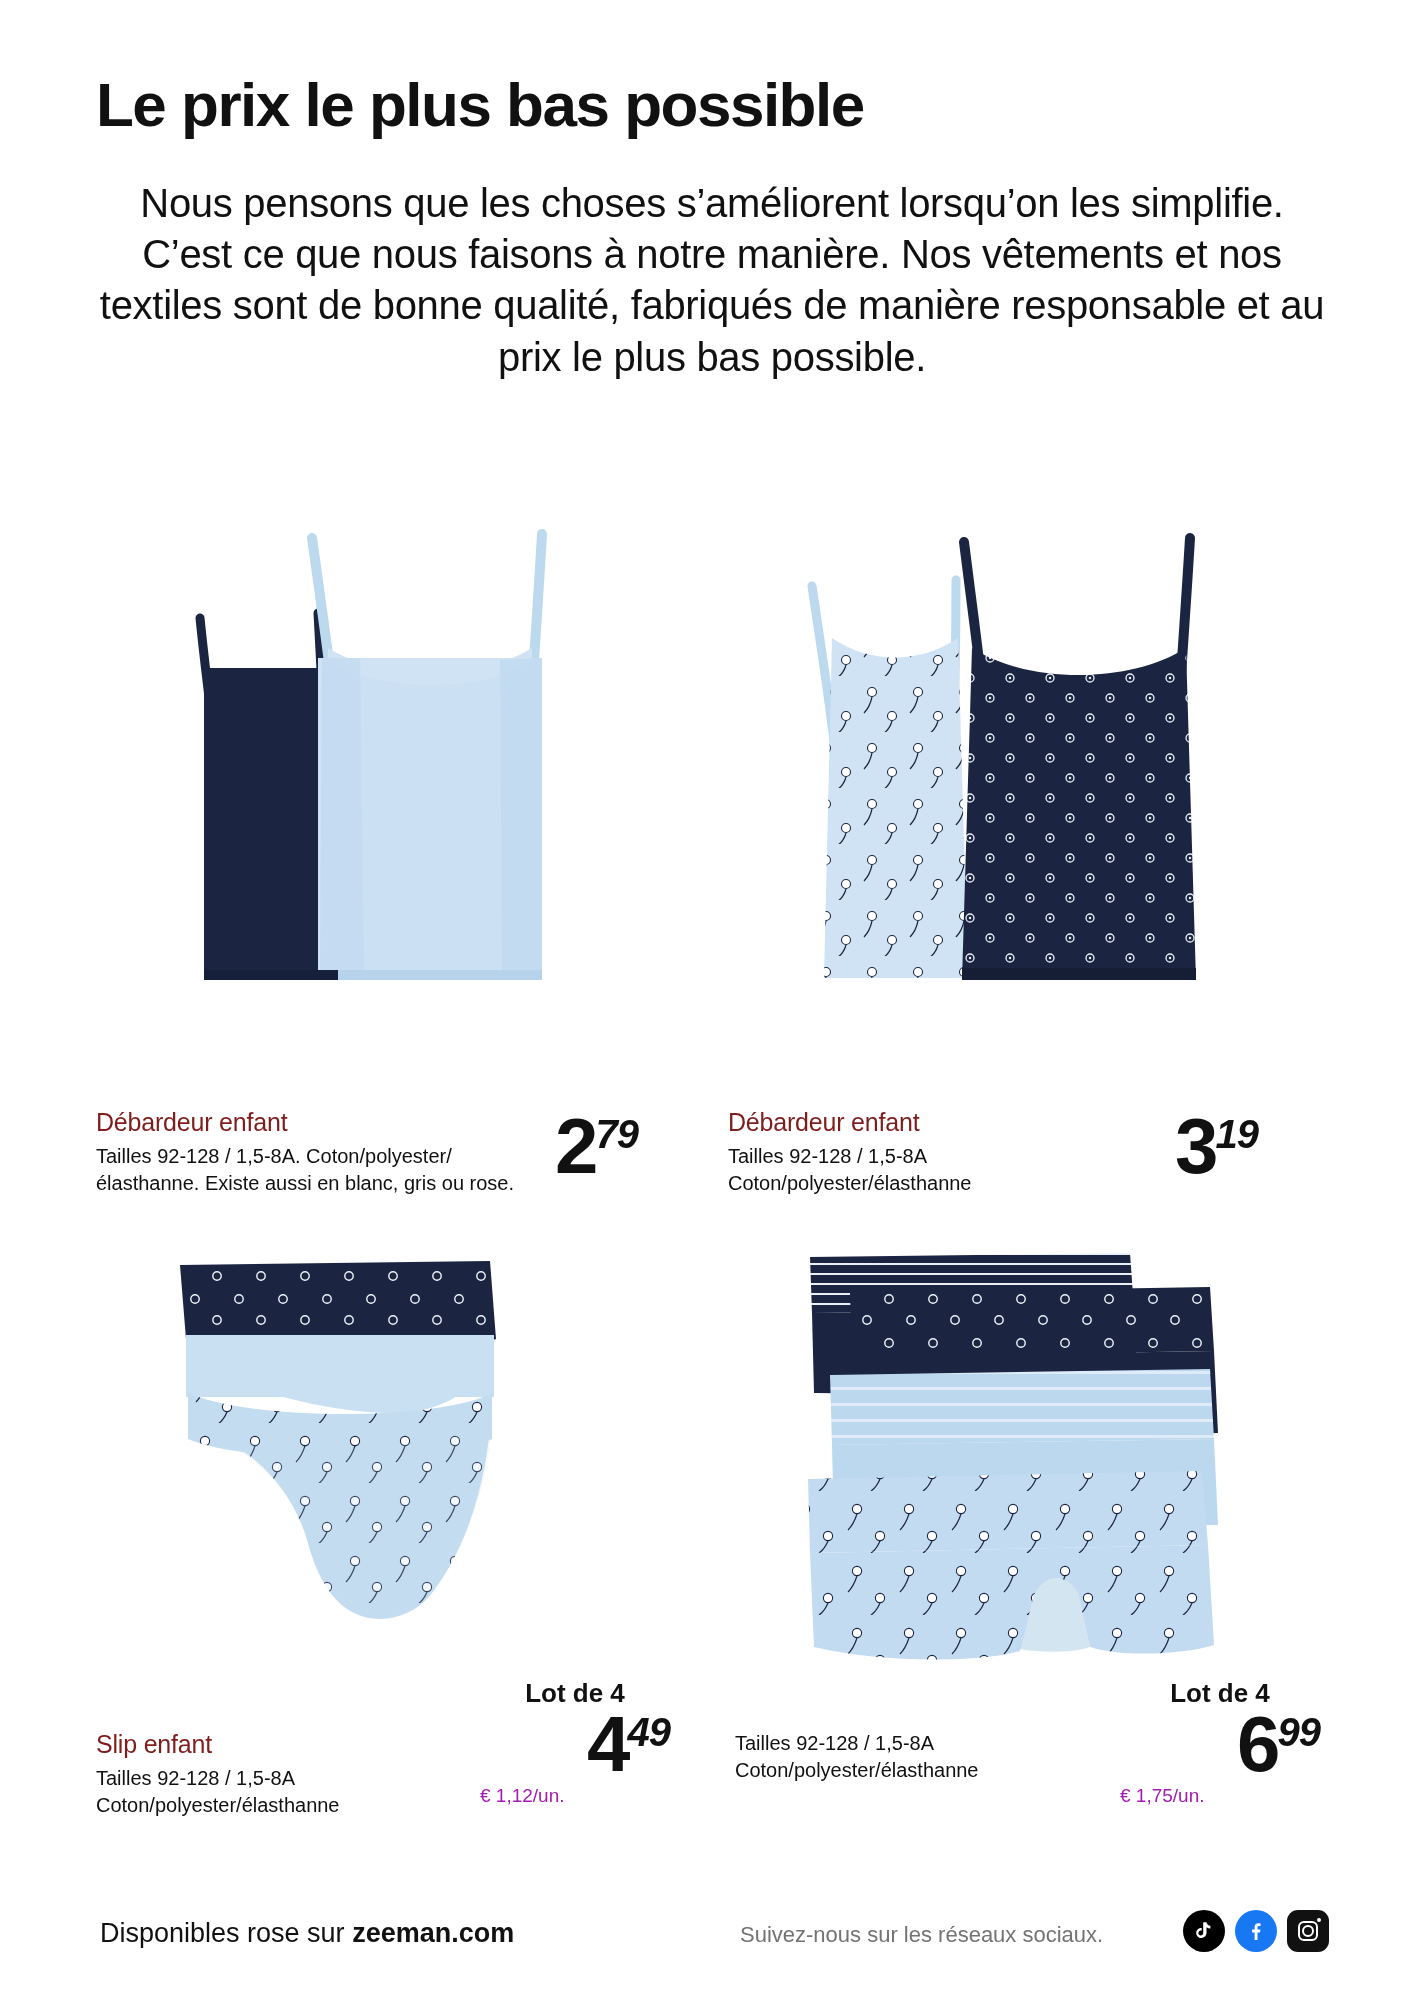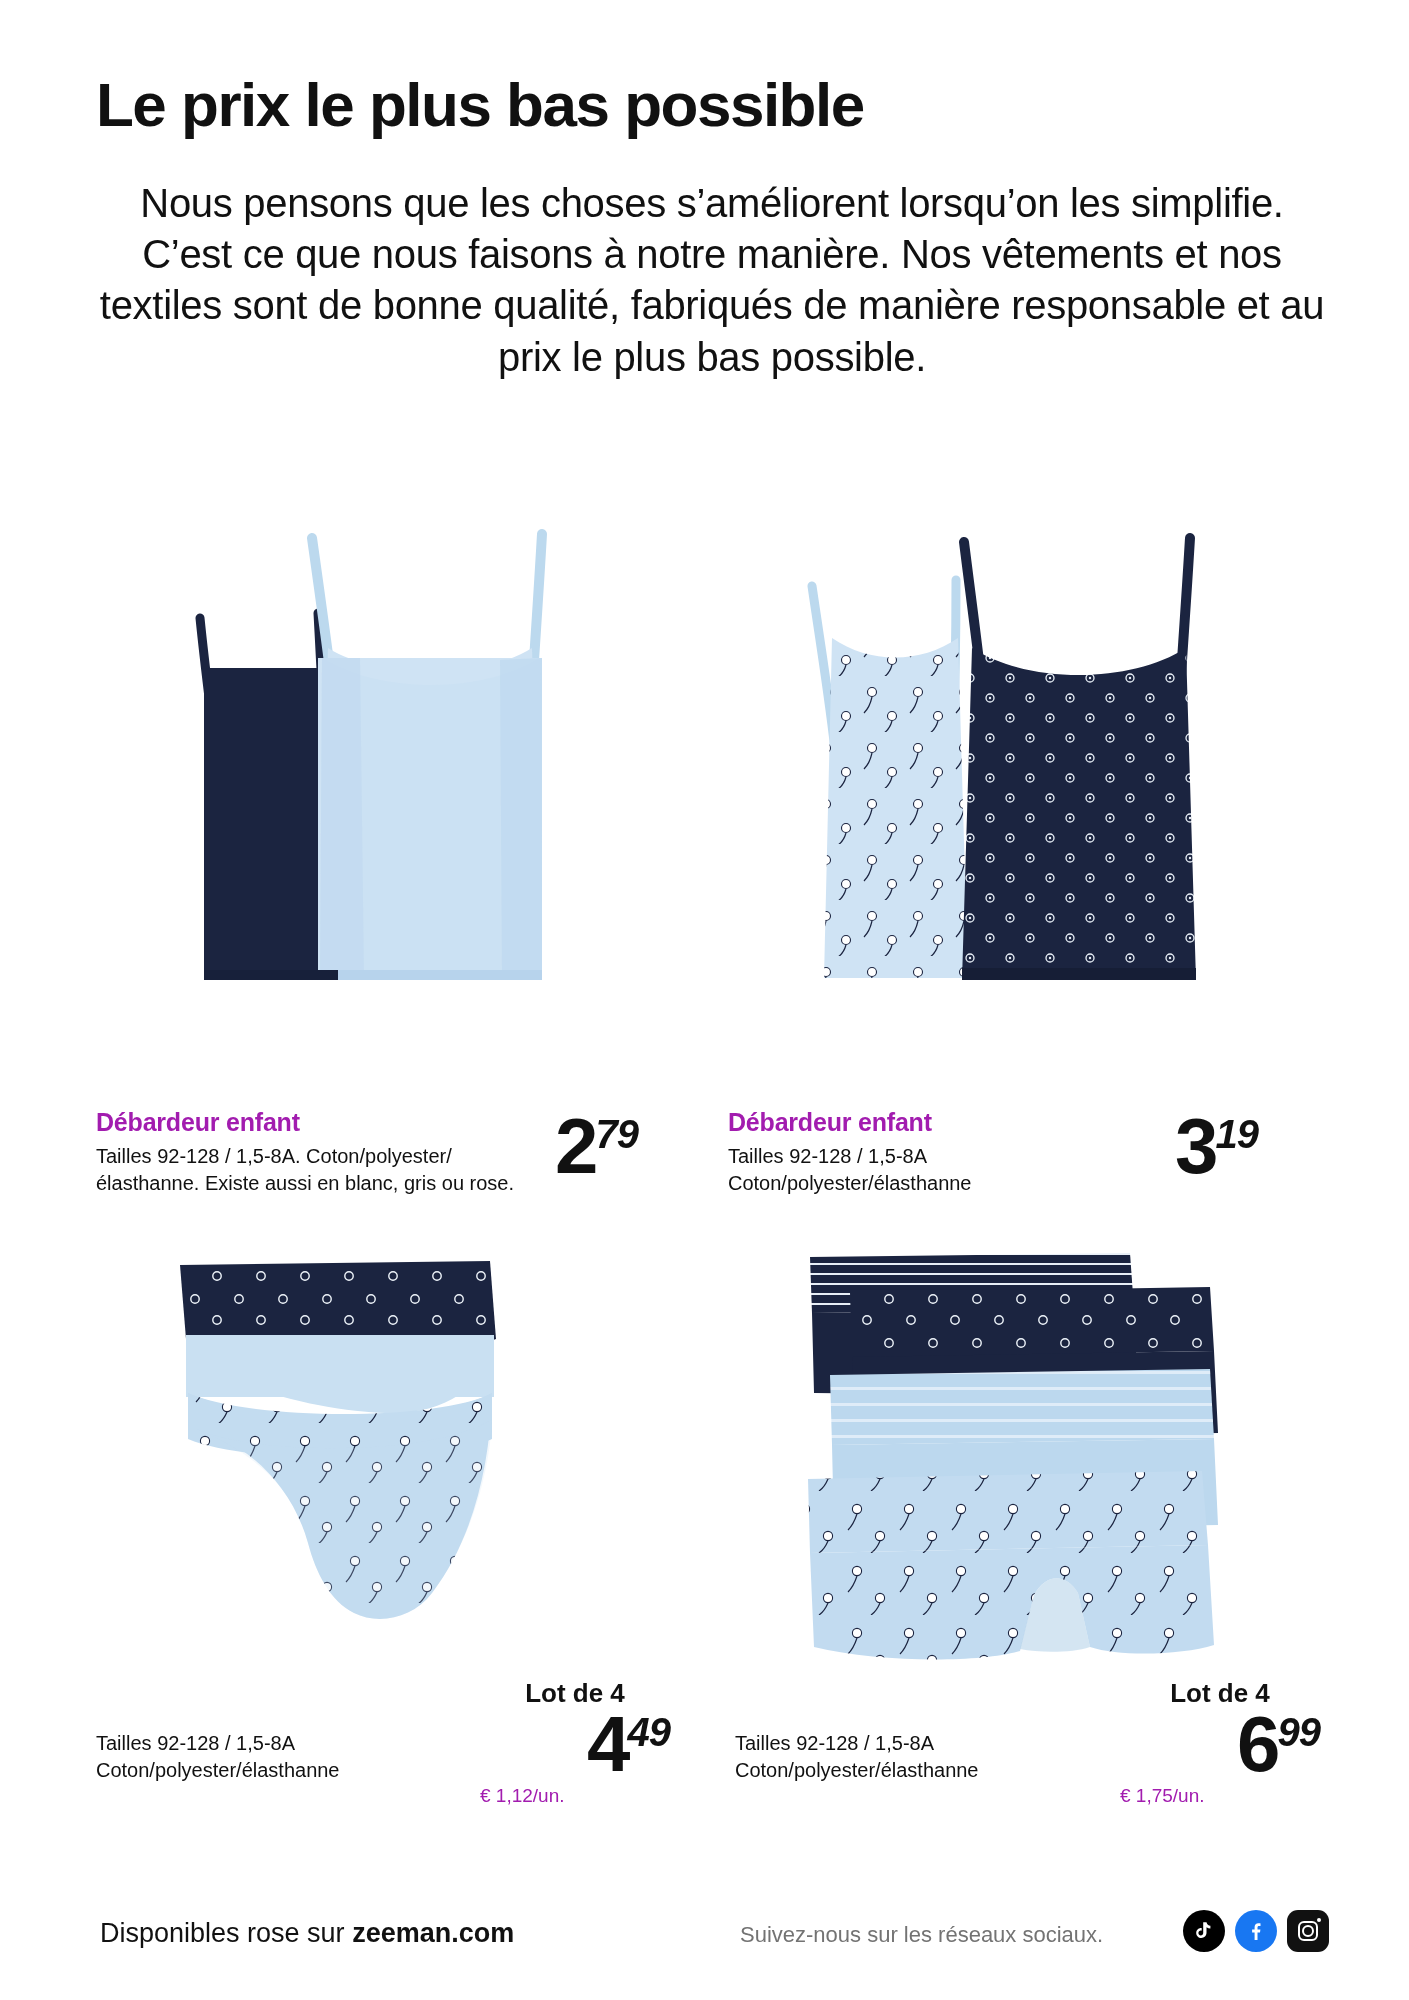--- a/index.html
+++ b/index.html
@@ -52,22 +52,22 @@
 
   
   .photo {
     position: relative;
     overflow: hidden;
   }
 
   
   .info-title {
     font-size: 25px;
-    font-weight: bold;
-    color: #a21caf;
+    font-weight: normal;
+    color: #7f1d1d;
     margin: 0 0 6px 0;
     letter-spacing: -0.2px;
   }
   .info-desc {
     font-size: 20px;
     line-height: 1.35;
     color: #111;
     font-weight: 400;
   }
 
@@ -280,20 +280,21 @@
                  C 190 358, 176 330, 168 300
                  C 150 236, 100 196, 48 182 Z" fill="url(#floralLight2)"></path>
         <path d="M48 150 C 110 180, 300 180, 352 150 L 352 196 C 300 222, 110 222, 48 196 Z" fill="url(#floralLight2)"></path>
         <path d="M168 300 C 176 330, 190 358, 214 370 C 238 382, 272 376, 292 350 C 330 300, 350 230, 352 176
                  C 300 212, 120 214, 56 186 C 120 212, 156 250, 168 300 Z" fill="#c3dcf0" opacity="0.2"></path>
       </svg>
     </div>
   </div>
 
   <div class="cell" style="left:96px; top:1712px; width:420px;">
+    <div class="info-title">Slip enfant</div>
     <div class="info-desc" style="white-space:pre-line;">Tailles 92-128 / 1,5-8A
 Coton/polyester/élasthanne</div>
   </div>
   <div class="cell" style="left:480px; top:1660px; width:190px;">
     <div class="lot">Lot de 4</div>
     <div class="price" style="justify-content:flex-end;">
       <span class="whole">4</span>
       <span class="cents">49</span>
     </div>
     <div class="unit">€ 1,12/un.</div>

